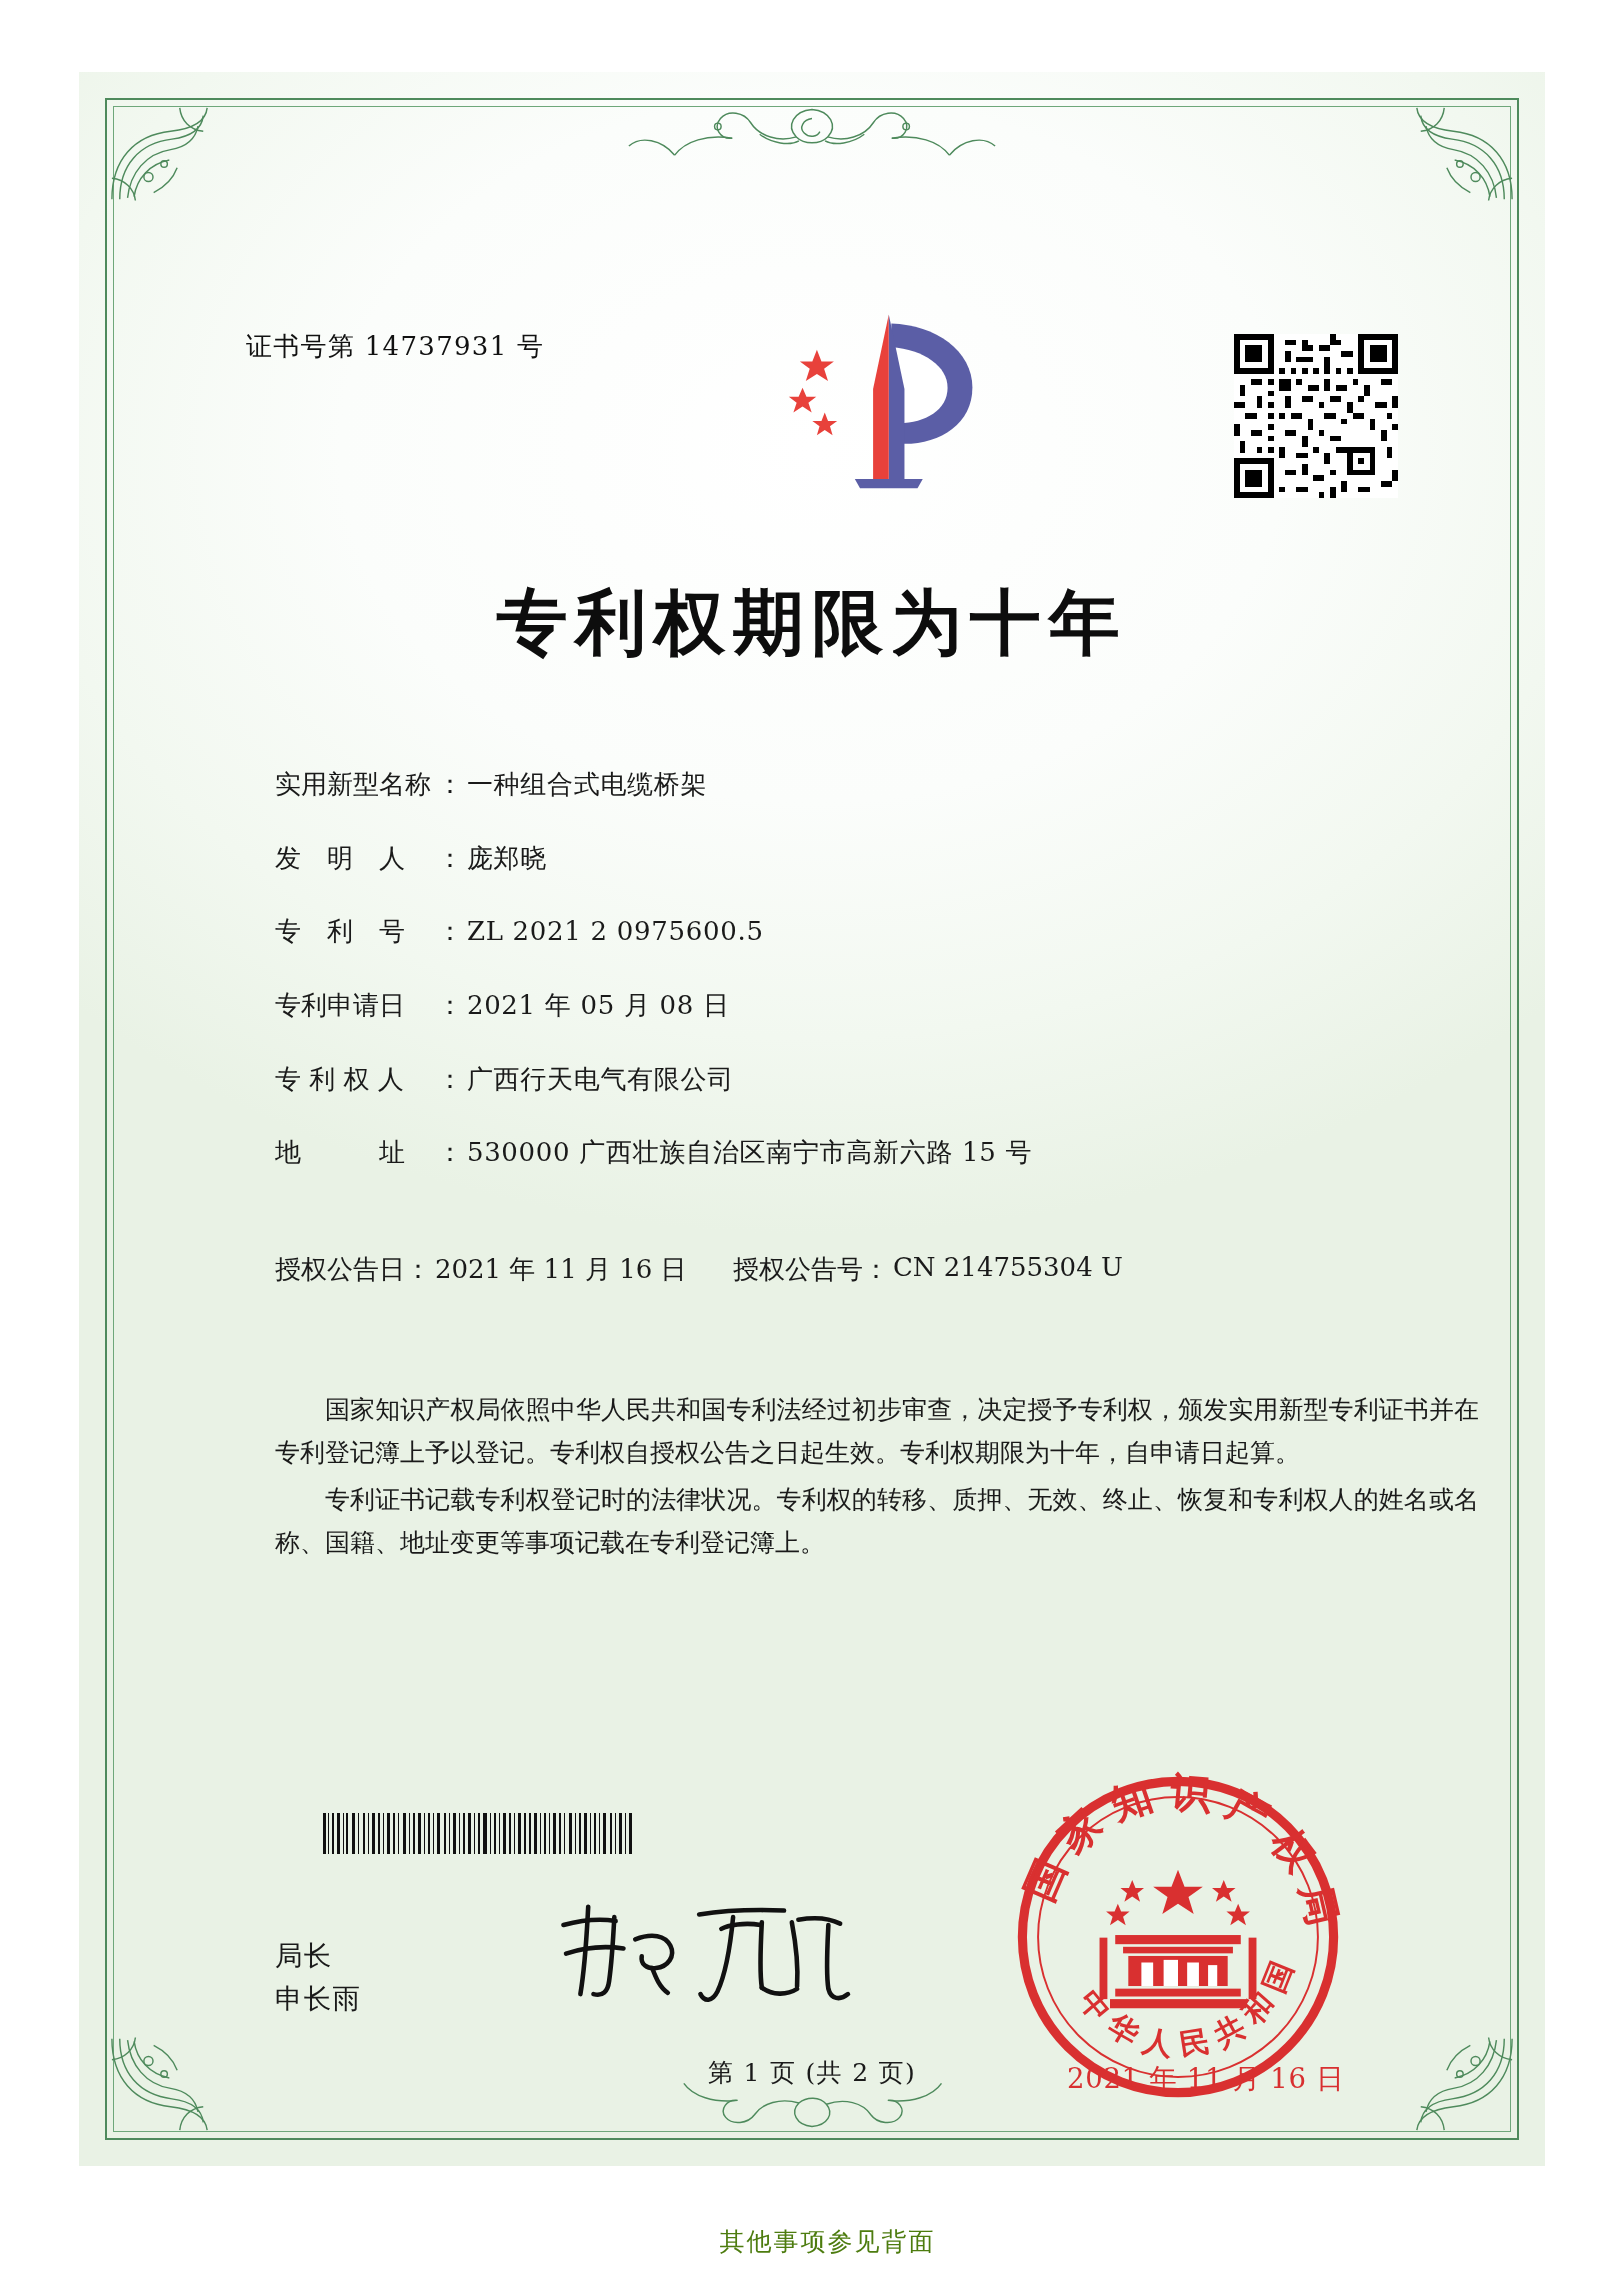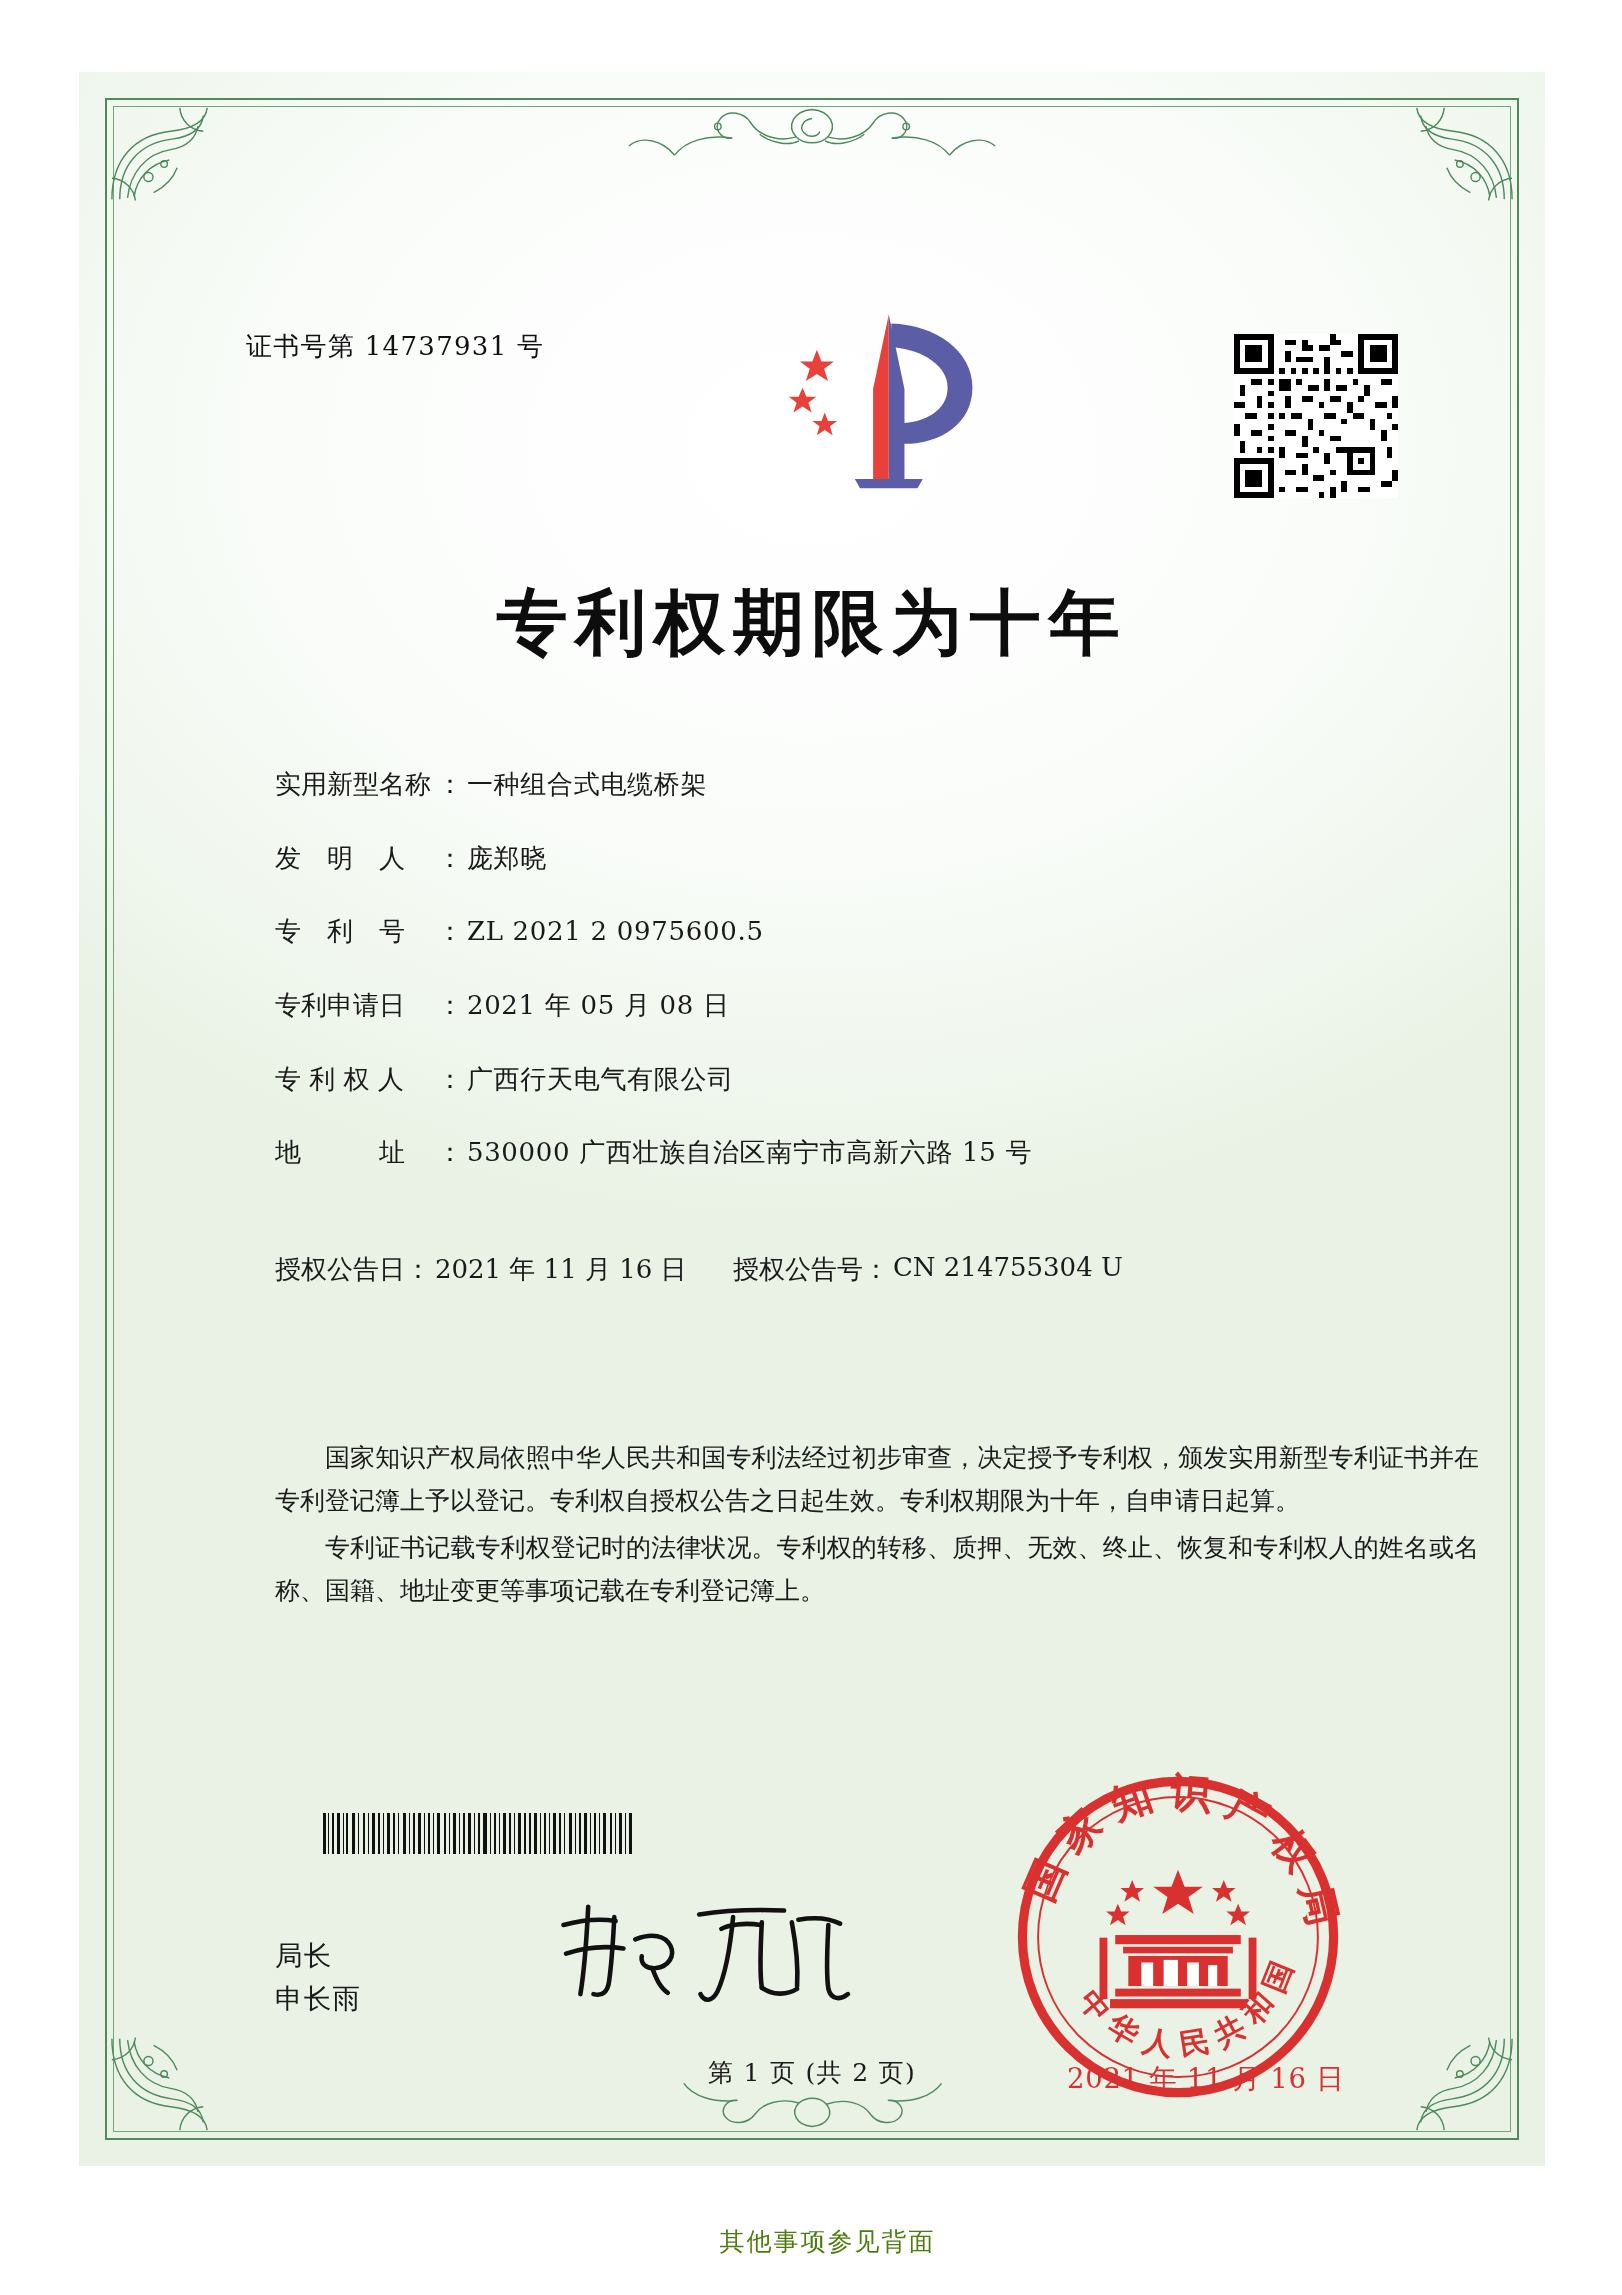--- a/index.html
+++ b/index.html
@@ -155,21 +155,21 @@
     font-size: 26px;
     white-space: nowrap;
   }
   .pub-left { width: 458px; display: flex; margin-top: 44px; }
   .pub-right { display: flex; }
 
   
   .body-text {
     position: absolute;
     left: 196px;
-    top: 1364px;
+    top: 1316px;
     width: 1204px;
     font-size: 25px;
     line-height: 1.72;
     text-align: justify;
     text-justify: inter-ideograph;
   }
   .body-text p {
     margin: 0 0 3.9px 0;
     text-indent: 50px;
   }

